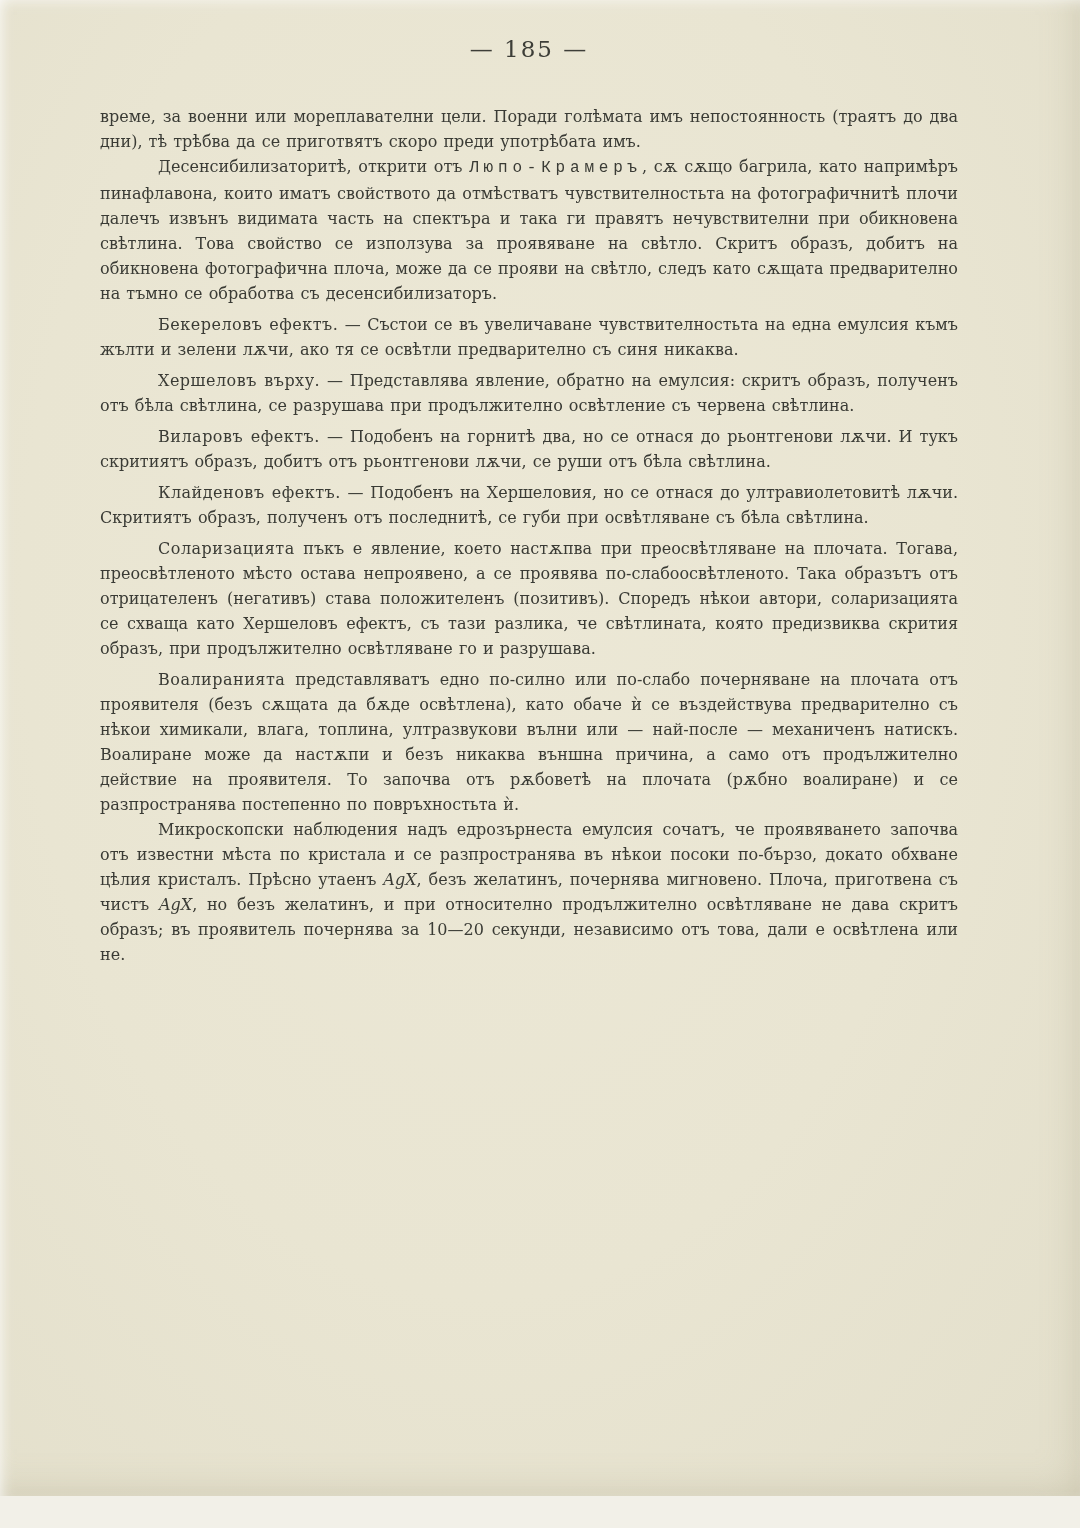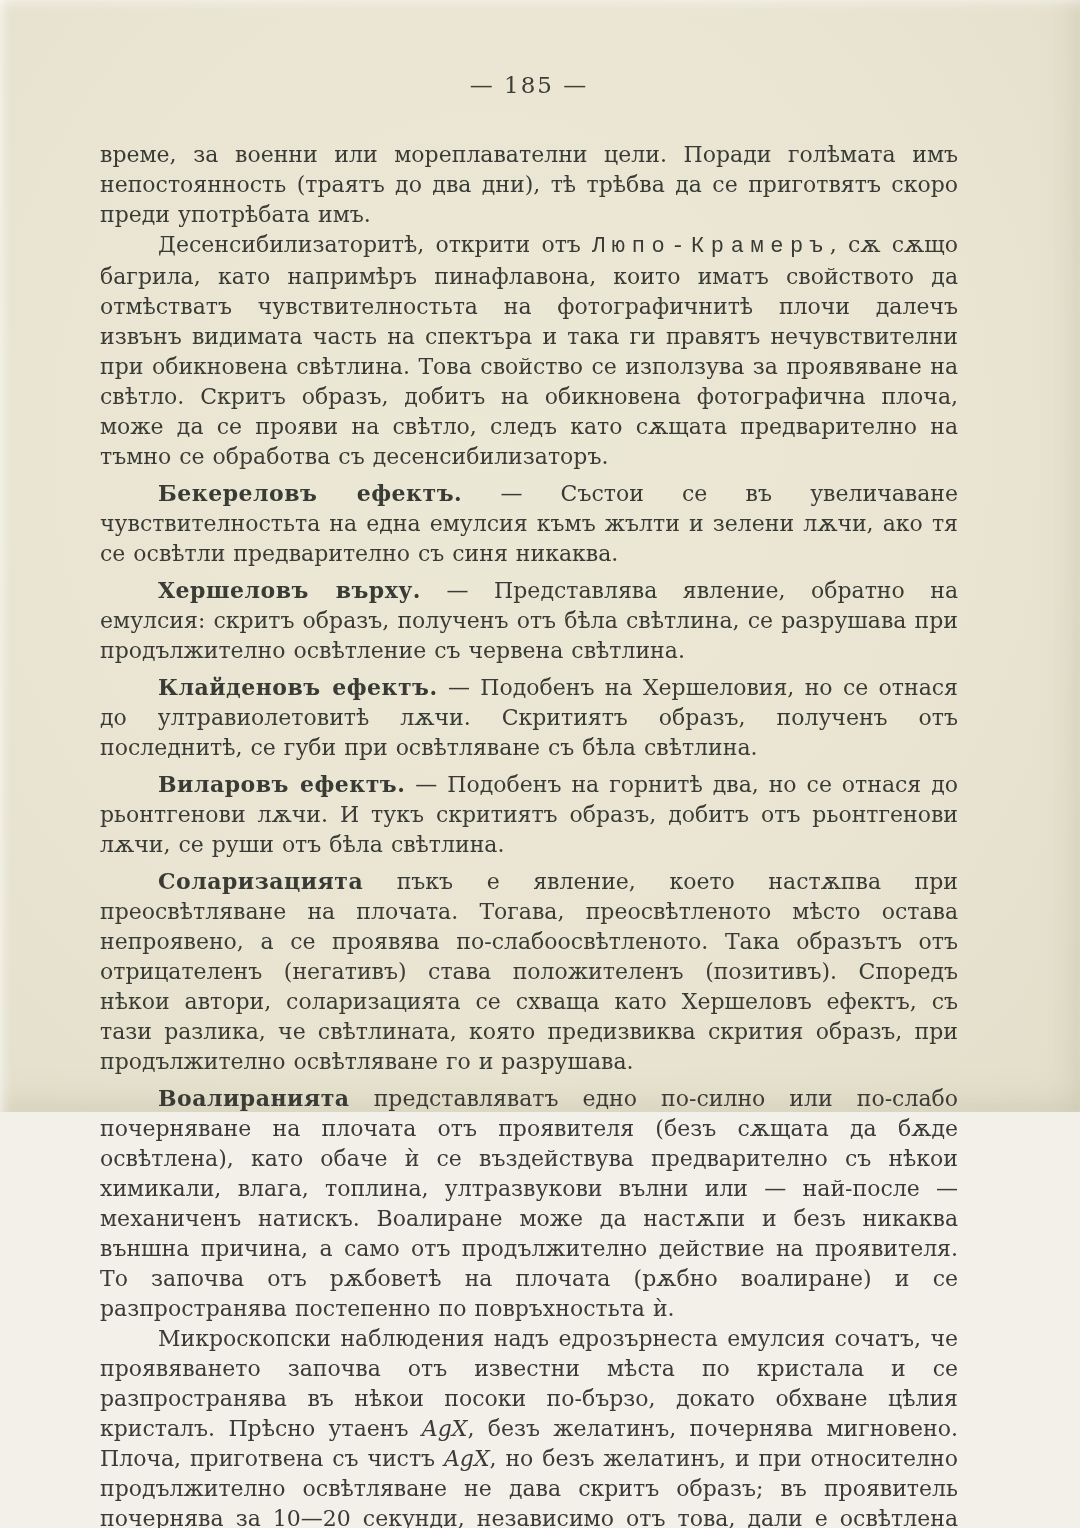--- a/index.html
+++ b/index.html
@@ -6,79 +6,79 @@
     margin: 0;
     padding: 0;
     width: 1080px;
     height: 1528px;
     background: #f2f0e8;
     overflow: hidden;
   }
   .scan-page {
     position: relative;
     width: 1080px;
-    height: 1112px;
+    height: 1496px;
     box-sizing: border-box;
     background:
       radial-gradient(ellipse at 45% 40%, #ece8d6 0%, #e9e5d2 55%, #e3dfcb 100%);
     box-shadow:
       inset 10px 0 14px -8px rgba(255,255,255,0.75),
       inset 0 10px 14px -8px rgba(255,255,255,0.55),
       inset -14px -16px 40px -18px rgba(150,140,110,0.35);
-    padding: 72px 122px 40px 100px;
+    padding: 36px 122px 40px 100px;
     font-family: "DejaVu Serif", "Liberation Serif", serif;
     color: #3a3b35;
   }
   .page-number {
     text-align: center;
     font-size: 23px;
     letter-spacing: 2px;
     margin-bottom: 42px;
     color: #3d3e38;
   }
   .text-block {
     width: 858px;
   }
   .para {
     margin: 0;
-    font-size: 22px;
-    line-height: 30px;
+    font-size: 16px;
+    line-height: 25px;
     text-align: justify;
     word-spacing: 1px;
   }
   .para.body, .para.effect {
     text-indent: 58px;
   }
   .para.continuation {
     text-indent: 0;
   }
   .para.effect {
     margin-top: 6px;
   }
   .run-bold {
-    font-weight: 700;
+    font-weight: 400;
     letter-spacing: 0.5px;
   }
   .run-spaced {
     letter-spacing: 0.3em;
     font-family: Liberation Mono, monospace;
   }
   .run-italic {
     font-style: italic;
   }
 </style>
 </head>
 <body>
 
 <div class="scan-page">
   <div class="page-number">— 185 —</div>
   <div class="text-block">
       <p class="para continuation"><span class="run-normal">време, за военни или мореплавателни цели. Поради голѣмата имъ непостоянность (траятъ до два дни), тѣ трѣбва да се приготвятъ скоро преди употрѣбата имъ.</span></p>
       <p class="para body"><span class="run-normal">Десенсибилизаторитѣ, открити отъ </span><span class="run-spaced">Люпо-Крамеръ</span><span class="run-normal">, сѫ сѫщо багрила, като напримѣръ пинафлавона, които иматъ свойството да отмѣстватъ чувствителностьта на фотографичнитѣ плочи далечъ извънъ видимата часть на спектъра и така ги правятъ нечувствителни при обикновена свѣтлина. Това свойство се използува за проявяване на свѣтло. Скритъ образъ, добитъ на обикновена фотографична плоча, може да се прояви на свѣтло, следъ като сѫщата предварително на тъмно се обработва съ десенсибилизаторъ.</span></p>
       <p class="para effect"><span class="run-bold">Бекереловъ ефектъ.</span><span class="run-normal"> — Състои се въ увеличаване чувствителностьта на една емулсия къмъ жълти и зелени лѫчи, ако тя се освѣтли предварително съ синя никаква.</span></p>
       <p class="para effect"><span class="run-bold">Хершеловъ върху.</span><span class="run-normal"> — Представлява явление, обратно на емулсия: скритъ образъ, полученъ отъ бѣла свѣтлина, се разрушава при продължително освѣтление съ червена свѣтлина.</span></p>
+      <p class="para effect"><span class="run-bold">Виларовъ ефектъ.</span><span class="run-normal"> — Подобенъ на горнитѣ два, но се отнася до рьонтгенови лѫчи. И тукъ скритиятъ образъ, добитъ отъ рьонтгенови лѫчи, се руши отъ бѣла свѣтлина.</span></p>
       <p class="para effect"><span class="run-bold">Клайденовъ ефектъ.</span><span class="run-normal"> — Подобенъ на Хершеловия, но се отнася до ултравиолетовитѣ лѫчи. Скритиятъ образъ, полученъ отъ последнитѣ, се губи при освѣтляване съ бѣла свѣтлина.</span></p>
-      <p class="para effect"><span class="run-bold">Виларовъ ефектъ.</span><span class="run-normal"> — Подобенъ на горнитѣ два, но се отнася до рьонтгенови лѫчи. И тукъ скритиятъ образъ, добитъ отъ рьонтгенови лѫчи, се руши отъ бѣла свѣтлина.</span></p>
       <p class="para effect"><span class="run-bold">Соларизацията</span><span class="run-normal"> пъкъ е явление, което настѫпва при преосвѣтляване на плочата. Тогава, преосвѣтленото мѣсто остава непроявено, а се проявява по-слабоосвѣтленото. Така образътъ отъ отрицателенъ (негативъ) става положителенъ (позитивъ). Споредъ нѣкои автори, соларизацията се схваща като Хершеловъ ефектъ, съ тази разлика, че свѣтлината, която предизвиква скрития образъ, при продължително освѣтляване го и разрушава.</span></p>
       <p class="para effect"><span class="run-bold">Воалиранията</span><span class="run-normal"> представляватъ едно по-силно или по-слабо почерняване на плочата отъ проявителя (безъ сѫщата да бѫде освѣтлена), като обаче ѝ се въздействува предварително съ нѣкои химикали, влага, топлина, ултразвукови вълни или — най-после — механиченъ натискъ. Воалиране може да настѫпи и безъ никаква външна причина, а само отъ продължително действие на проявителя. То започва отъ рѫбоветѣ на плочата (рѫбно воалиране) и се разпространява постепенно по повръхностьта ѝ.</span></p>
       <p class="para body"><span class="run-normal">Микроскопски наблюдения надъ едрозърнеста емулсия сочатъ, че проявяването започва отъ известни мѣста по кристала и се разпространява въ нѣкои посоки по-бързо, докато обхване цѣлия кристалъ. Прѣсно утаенъ </span><span class="run-italic">AgX</span><span class="run-normal">, безъ желатинъ, почернява мигновено. Плоча, приготвена съ чистъ </span><span class="run-italic">AgX</span><span class="run-normal">, но безъ желатинъ, и при относително продължително освѣтляване не дава скритъ образъ; въ проявитель почернява за 10—20 секунди, независимо отъ това, дали е освѣтлена или не.</span></p>
     </div>
 </div>
 
 </body></html>

